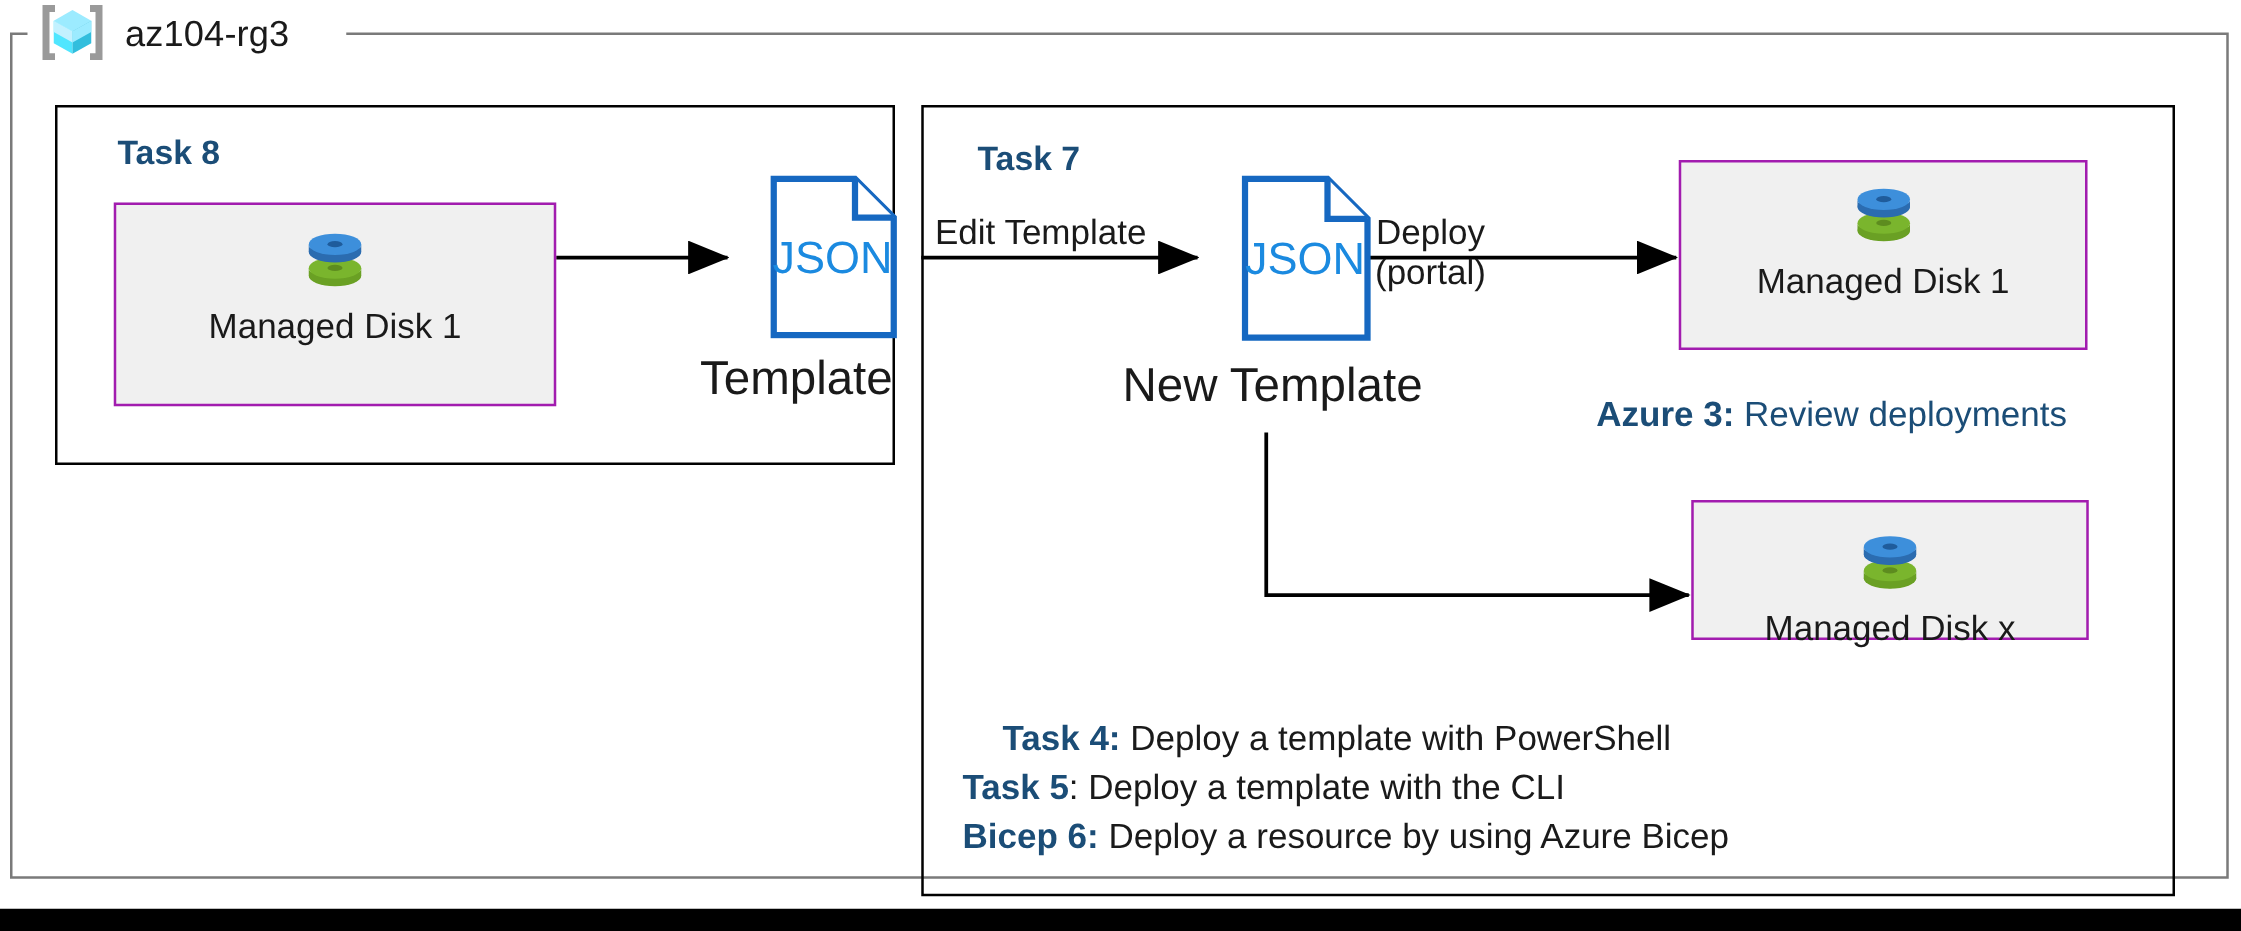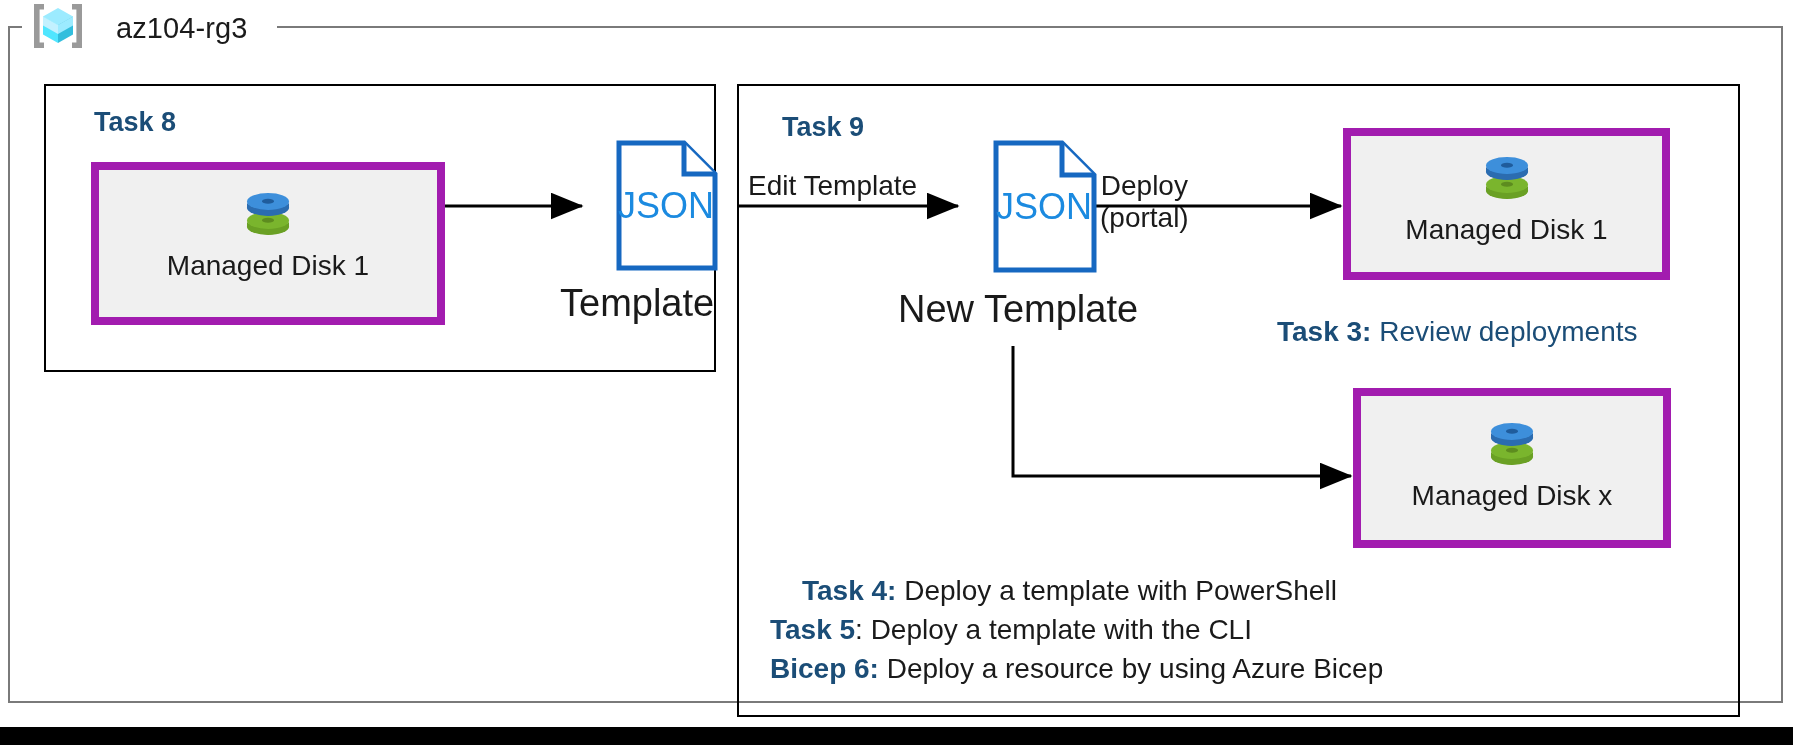--- a/index.html
+++ b/index.html
@@ -37,21 +37,21 @@
     width: 255px;
     height: 48px;
     background: #ffffff;
   }
   .rg-header {
     position: absolute;
     left: 30px;
     top: 2px;
     display: flex;
     align-items: center;
-    gap: 30px;
+    gap: 14px;
     height: 52px;
   }
   .rg-title {
     font-size: 29px;
     color: #1a1a1a;
     white-space: nowrap;
     letter-spacing: 0.1px;
   }
 
   
@@ -81,30 +81,30 @@
     color: #1b4d77;
     white-space: nowrap;
   }
   #task1-heading { left: 94px;  top: 107px; }
   #task2-heading { left: 782px; top: 112px; }
 
   
   .resource-box {
     position: absolute;
     background: #f0f0f0;
-    border: 8px solid #a21caf;
+    border: 2px solid #a21caf;
     box-sizing: border-box;
     display: flex;
     flex-direction: column;
     align-items: center;
     justify-content: flex-start;
   }
   #disk1-box   { left: 91px;  top: 162px; width: 354px; height: 163px; }
   #disk1b-box  { left: 1343px; top: 128px; width: 327px; height: 152px; }
-  #diskx-box   { left: 1353px; top: 388px; width: 318px; height: 160px; }
+  #diskx-box   { left: 1353px; top: 400px; width: 318px; height: 112px; }
 
   .disk-icon {
     margin-top: 14px;
   }
   #disk1-box .disk-icon  { margin-top: 12px; }
   #disk1b-box .disk-icon { margin-top: 10px; }
   #diskx-box .disk-icon  { margin-top: 16px; }
 
   .resource-label {
     font-size: 28px;
@@ -233,21 +233,21 @@
   <div class="json-icon-wrap" id="tpl1-icon">
     <svg width="102" height="131" viewBox="0 0 102 131">
       <path d="M3,3 L68,3 L99,34 L99,128 L3,128 Z" fill="#ffffff" stroke="#1668c1" stroke-width="5" stroke-linejoin="miter"></path>
       <path d="M68,3 L68,34 L99,34" fill="#ffffff" stroke="#1668c1" stroke-width="5" stroke-linejoin="miter"></path>
       <text x="50" y="78" text-anchor="middle" font-family="Liberation Sans, sans-serif" font-size="36" fill="#1b8ae0">JSON</text>
     </svg>
   </div>
   <div class="json-caption" id="tpl1-caption">Template</div>
 
   <div class="task-box" id="task2-box"></div>
-  <div class="task-heading" id="task2-heading">Task 9</div>
+  <div class="task-heading" id="task2-heading">Task 7</div>
 
   <div class="edge-label" id="edge-edit">Edit Template</div>
 
   <div class="edge-label" id="edge-deploy">
     <div>Deploy</div>
     <div>(portal)</div>
   </div>
 
   <div class="json-icon-wrap" id="tpl2-icon">
     <svg width="104" height="133" viewBox="0 0 104 133">
@@ -268,21 +268,21 @@
         <ellipse cx="31" cy="25.5" rx="21" ry="8.5" fill="#2b6cb0"></ellipse>
         <path d="M10,19.5 a21,8.5 0 0 0 42,0 l0,5.5 a21,8.5 0 0 1 -42,0 z" fill="#2b6cb0"></path>
         <ellipse cx="31" cy="19.5" rx="21" ry="8.5" fill="#3d8fdb"></ellipse>
         <ellipse cx="31" cy="19.3" rx="6" ry="2.5" fill="#1f5c9c"></ellipse>
       </svg>
     </span>
     <span class="resource-label">Managed Disk 1</span>
   </div>
 
   <div class="task-note" id="task3-note">
-    <span class="tag">Task 3:</span><span class="body"> Review deployments</span>
+    <span class="tag">Azure 3:</span><span class="body"> Review deployments</span>
   </div>
 
   <div class="resource-box" id="diskx-box">
     <span class="disk-icon">
       <svg width="62" height="62" viewBox="0 0 62 62">
         <ellipse cx="31" cy="44.5" rx="21" ry="8.5" fill="#6aa024"></ellipse>
         <path d="M10,38.5 a21,8.5 0 0 0 42,0 l0,5.5 a21,8.5 0 0 1 -42,0 z" fill="#6aa024"></path>
         <ellipse cx="31" cy="38.5" rx="21" ry="8.5" fill="#7ab52d"></ellipse>
         <ellipse cx="31" cy="38.3" rx="6" ry="2.5" fill="#5d8c1f"></ellipse>
         <ellipse cx="31" cy="25.5" rx="21" ry="8.5" fill="#2b6cb0"></ellipse>

